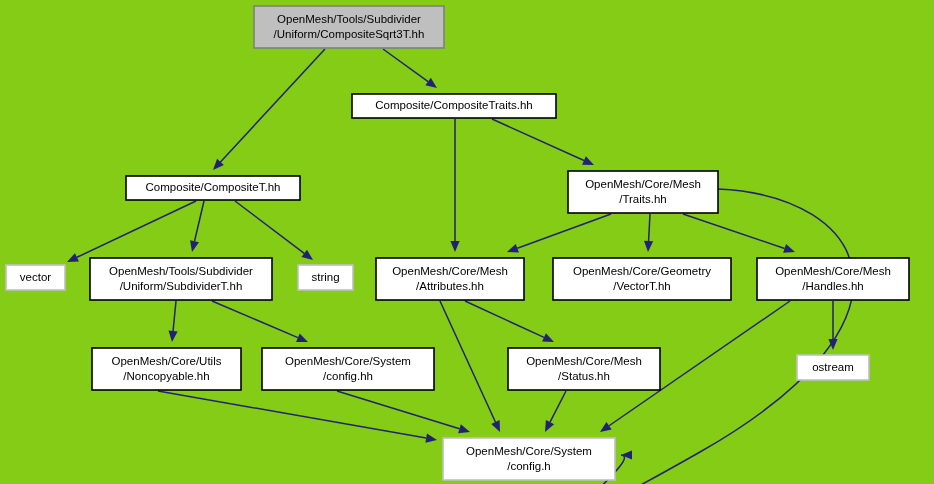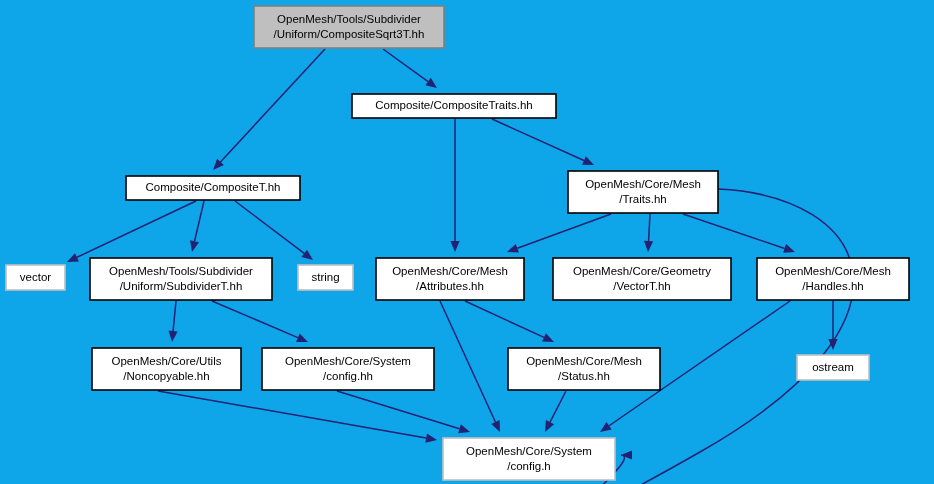--- a/index.html
+++ b/index.html
@@ -10,21 +10,21 @@
   body {
     width: 934px;
     height: 484px;
     font-family: "Liberation Sans", sans-serif;
     overflow: hidden;
   }
   #graph-root {
     position: relative;
     width: 934px;
     height: 484px;
-    background: #0ea5e9;
+    background: #84cc16;
   }
   #graph-svg {
     position: absolute;
     left: 0;
     top: 0;
     width: 934px;
     height: 484px;
   }
   .node-label {
     font-family: "Liberation Sans", sans-serif;

